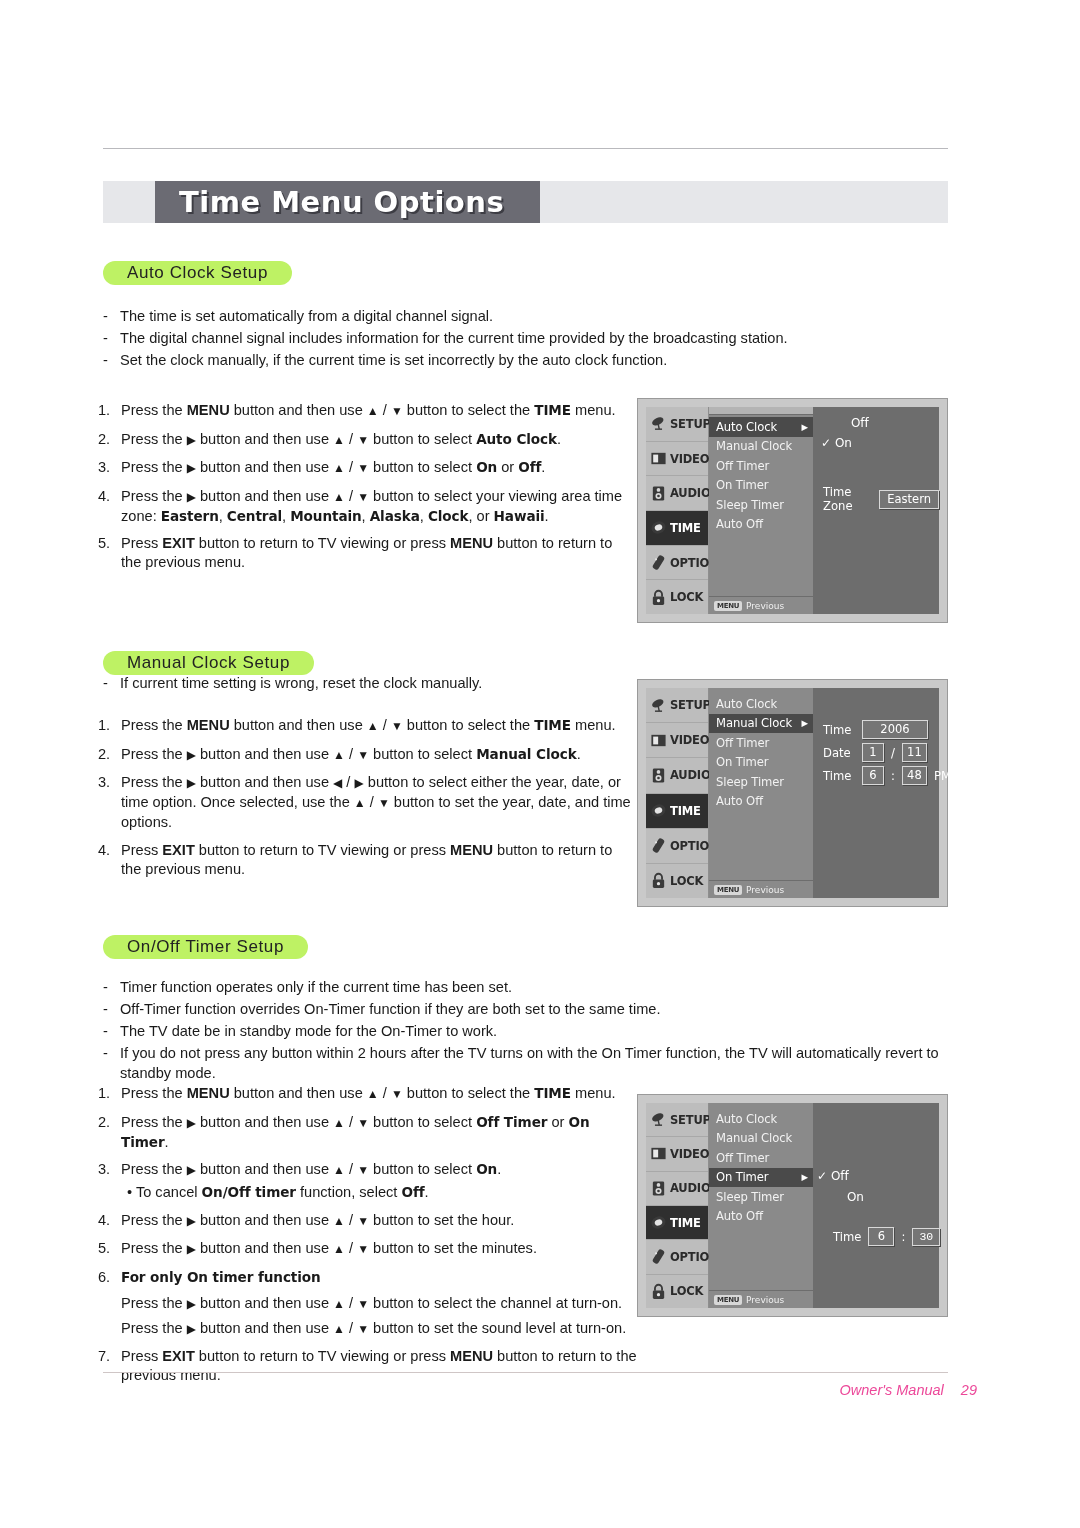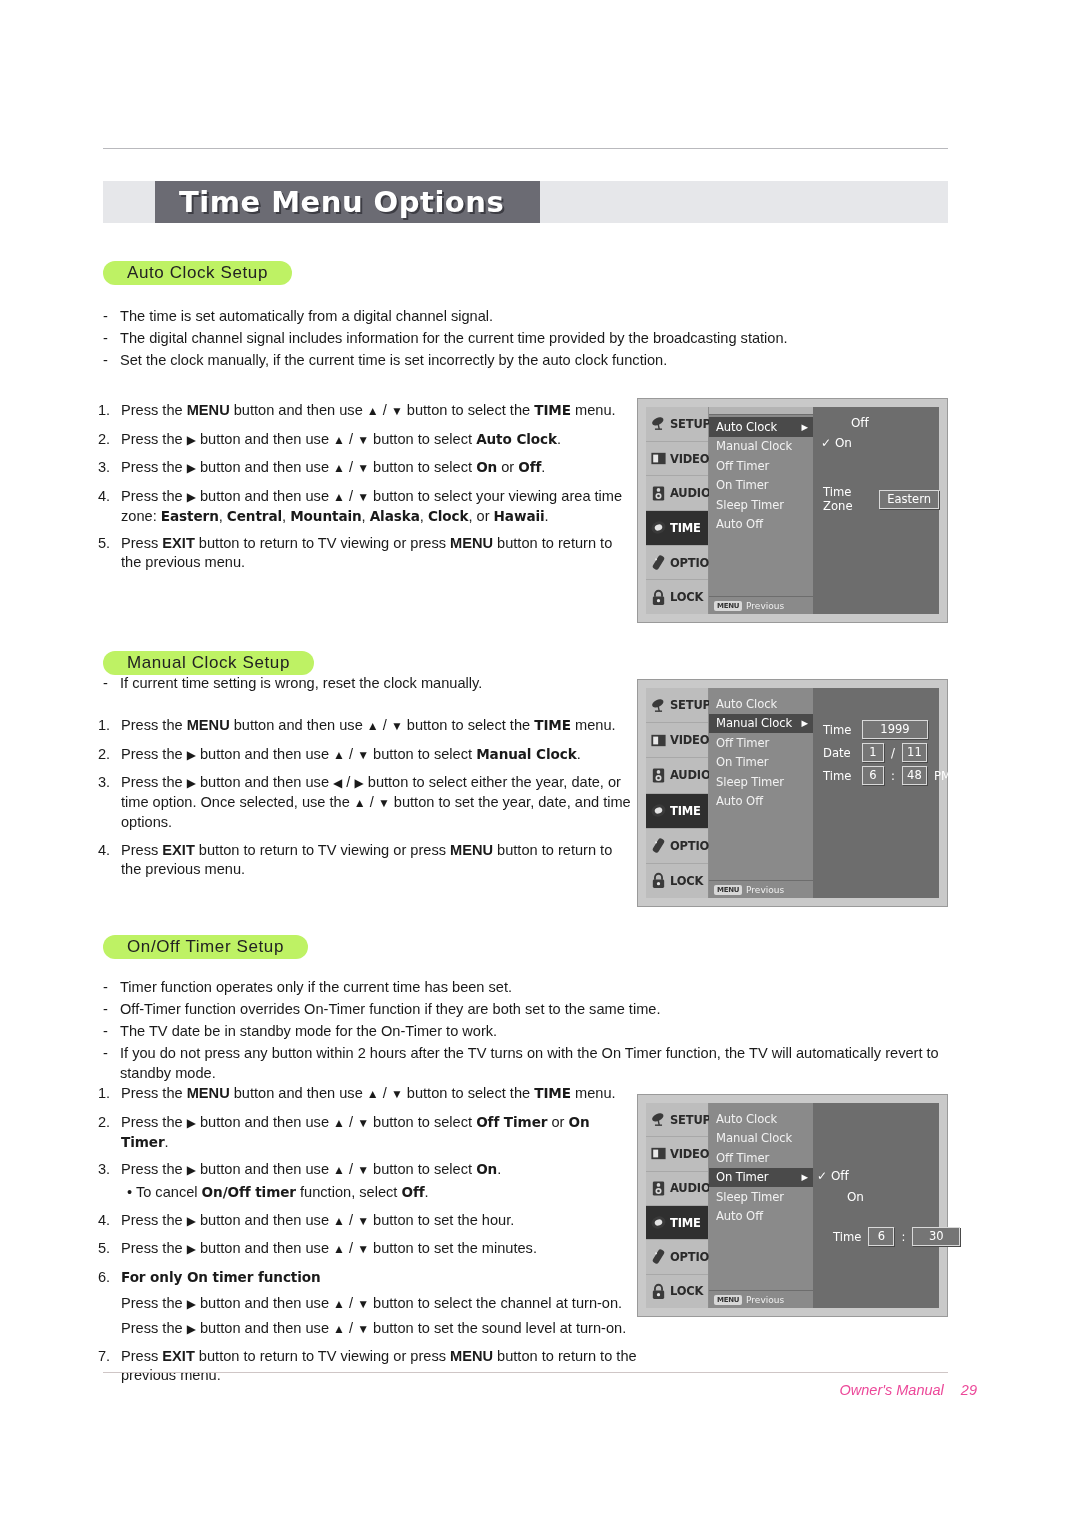--- a/index.html
+++ b/index.html
@@ -526,21 +526,21 @@
           </div>
         <div class="mid-spacer"></div>
         <div class="mid-foot">
           <span class="menu-chip">MENU</span>
           <span class="foot-label">Previous</span>
         </div>
       </div>
       <div class="osd-right">
         <div class="field-row" style="left:10px; top:32px;">
           <span style="width:32px;">Time</span>
-          <span class="value-box" style="width:66px;">1999</span>
+          <span class="value-box" style="width:66px;">2006</span>
         </div>
         <div class="field-row" style="left:10px; top:55px;">
           <span style="width:32px;">Date</span>
           <span class="value-box" style="width:22px;">1</span>
           <span>/</span>
           <span class="value-box" style="width:25px;">11</span>
         </div>
         <div class="field-row" style="left:10px; top:78px;">
           <span style="width:32px;">Time</span>
           <span class="value-box" style="width:22px;">6</span>
@@ -691,21 +691,21 @@
           <span>Off</span>
         </div>
         <div class="opt" style="left:20px; top:87px;">
           <span class="chk"></span>
           <span>On</span>
         </div>
         <div class="field-row" style="left:20px; top:124px;">
           <span>Time</span>
           <span class="value-box" style="width:26px;">6</span>
           <span>:</span>
-          <span class="value-box" style="width:48px;">30</span>
+          <span class="value-box" style="width:28px;font-family:Liberation Mono, monospace;">30</span>
         </div>
       </div>
     </div>
   </div>
 
   <div class="foot-rule"></div>
   <div class="footer-text">
     <span>Owner's Manual</span>
     <span class="pg">29</span>
   </div>

